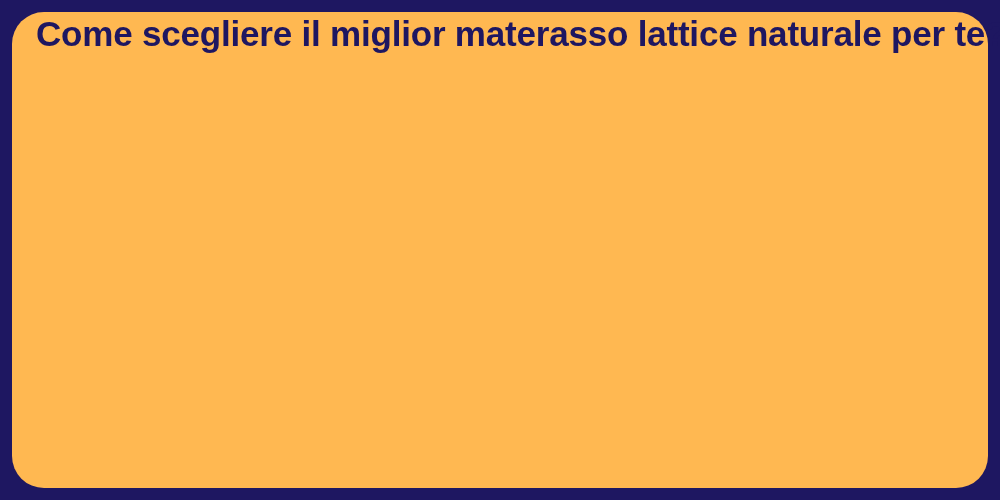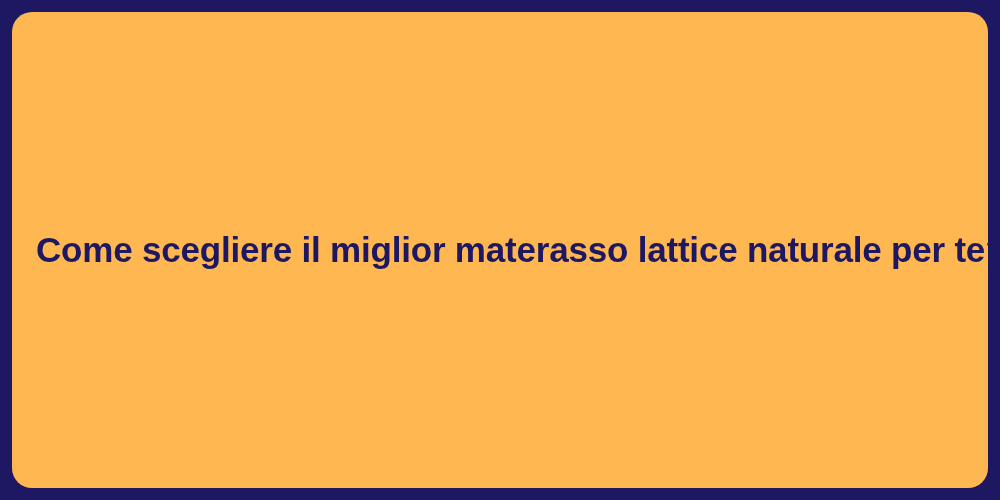--- a/index.html
+++ b/index.html
@@ -23,23 +23,22 @@
     background: #1e1761;
     padding: 12px;
   }
 
   
   .banner-card {
     box-sizing: border-box;
     width: 100%;
     height: 100%;
     background: #ffb851;
-    border-radius: 20px;
+    border-radius: 32px;
     display: flex;
-    align-items: center;
     justify-content: center;
   }
 
   .heading-wrap {
     width: 100%;
     text-align: center;
     padding: 0 24px;
     box-sizing: border-box;
   }
 

